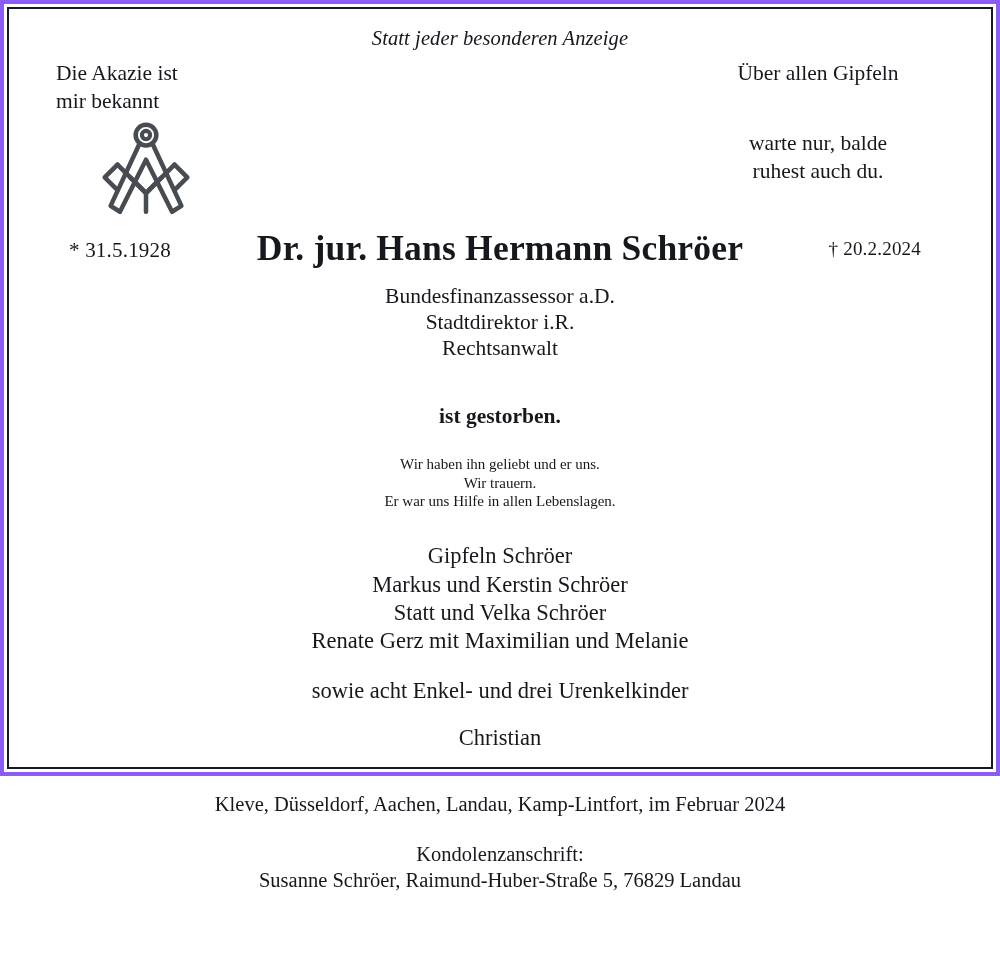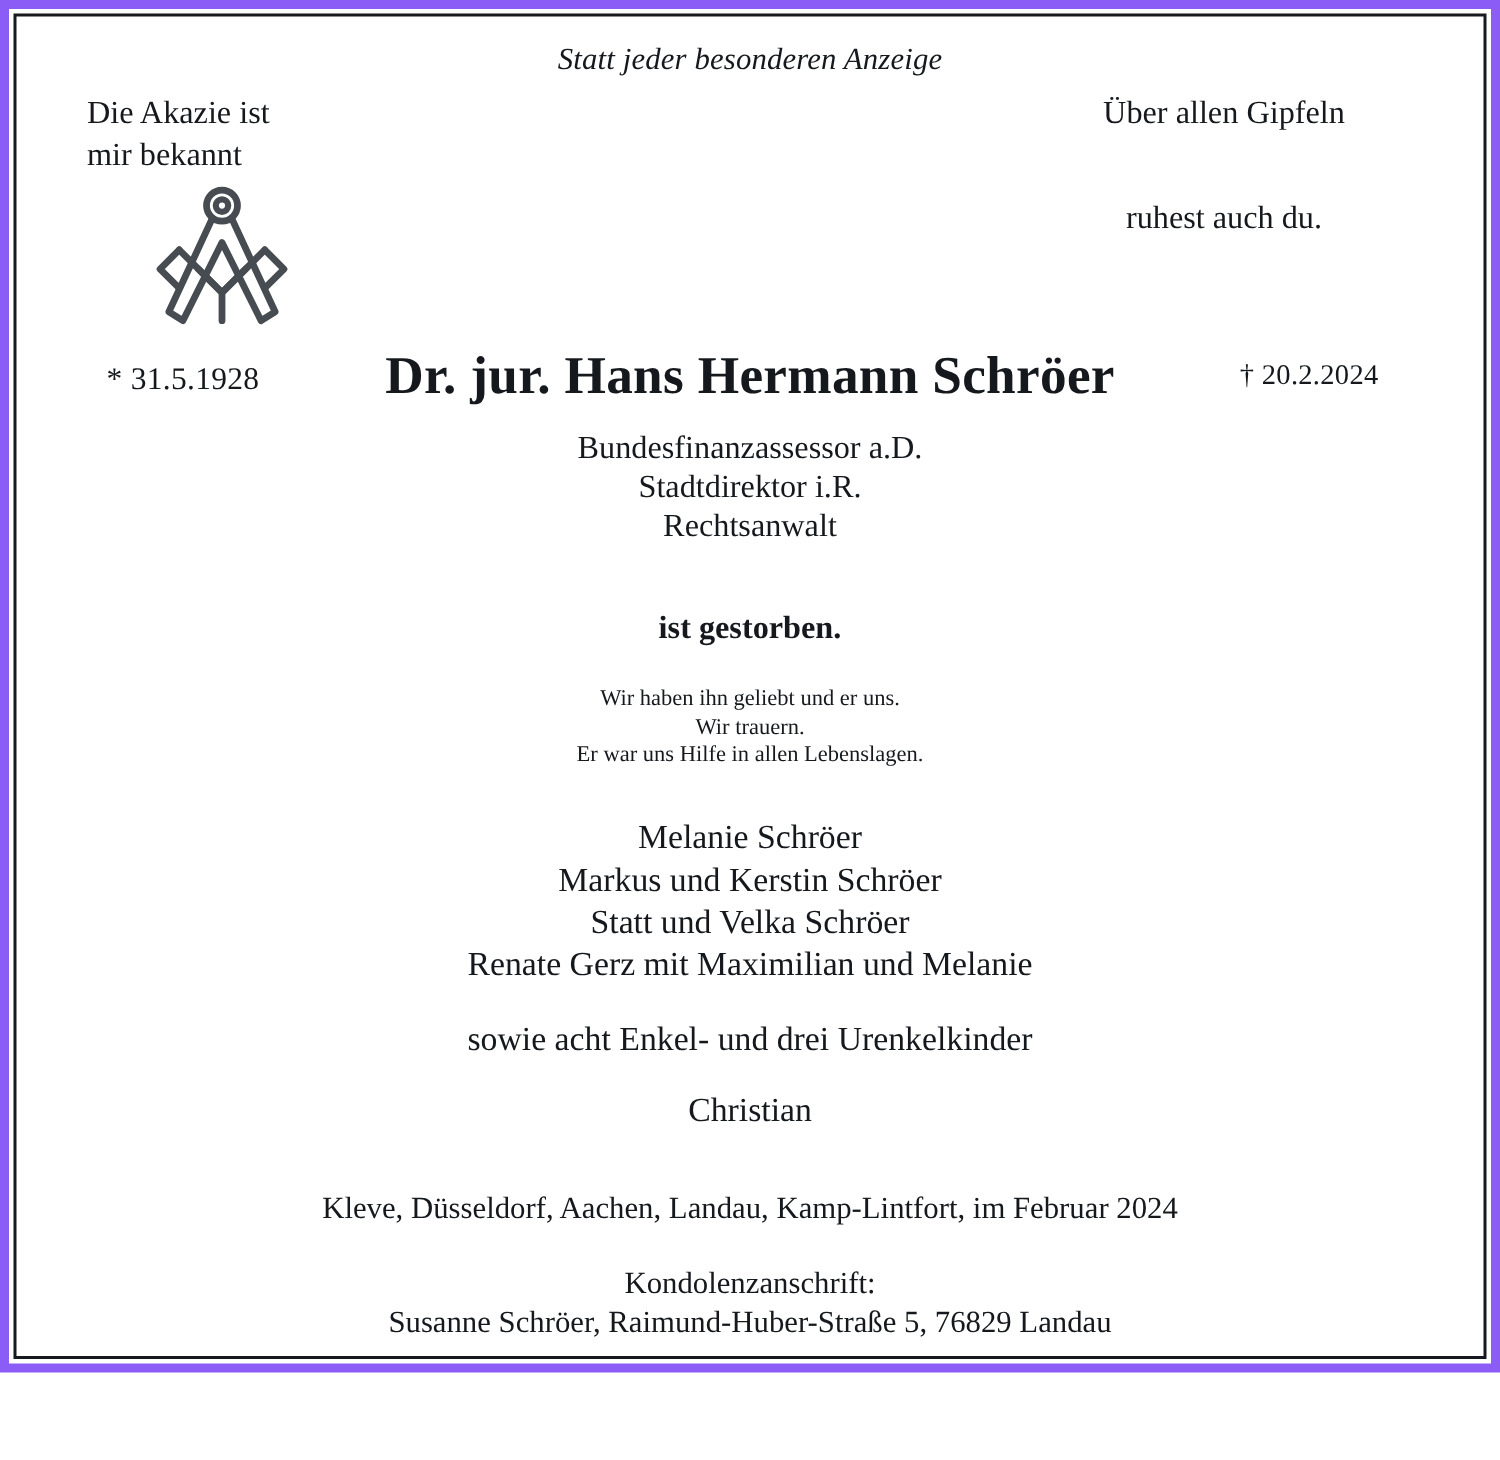--- a/index.html
+++ b/index.html
@@ -12,22 +12,22 @@
     height: 973px;
     font-family: "Liberation Serif", "DejaVu Serif", serif;
     color: #15181c;
     overflow: hidden;
   }
 
   
   .notice-frame {
     box-sizing: border-box;
     width: 1000px;
-    height: 915px;
-    border: 6px solid #8b5cf6;
+    height: 776px;
+    border: 4px solid #8b5cf6;
     background: #ffffff;
     padding: 3px;
   }
   .notice-inner-rule {
     box-sizing: border-box;
     width: 100%;
     height: 100%;
     border: 2px solid #16191d;
     background: #ffffff;
     padding: 0;
@@ -207,20 +207,21 @@
             <path d="M44 57 L60 73 L76 57"></path>
             <path d="M60 73 L60 92"></path>
           </svg>
         </div>
 
         <div class="quote-right">
           <div class="quote-part-1">
             <span class="line">Über allen Gipfeln</span>
           </div>
           <div class="quote-part-2">
+            <span class="line">warte nur, balde</span>
             <span class="line">ruhest auch du.</span>
           </div>
         </div>
       </div>
 
       <div class="name-row">
         <span class="date-birth">* 31.5.1928</span>
         <span class="deceased-name">Dr. jur. Hans Hermann Schröer</span>
         <span class="date-death">† 20.2.2024</span>
       </div>
@@ -233,21 +234,21 @@
 
       <div class="died-line">ist gestorben.</div>
 
       <div class="mourning-block">
         <span class="line">Wir haben ihn geliebt und er uns.</span>
         <span class="line">Wir trauern.</span>
         <span class="line">Er war uns Hilfe in allen Lebenslagen.</span>
       </div>
 
       <div class="survivors-block">
-        <span class="line">Melanie Schröer</span>
+        <span class="line">Gipfeln Schröer</span>
         <span class="line">Markus und Kerstin Schröer</span>
         <span class="line">Statt und Velka Schröer</span>
         <span class="line">Renate Gerz mit Maximilian und Melanie</span>
       </div>
 
       <div class="survivors-extra">sowie  acht Enkel- und drei Urenkelkinder</div>
 
       <div class="survivors-single">Christian</div>
 
       <div class="places-line">Kleve, Düsseldorf, Aachen, Landau, Kamp-Lintfort, im Februar 2024</div>

